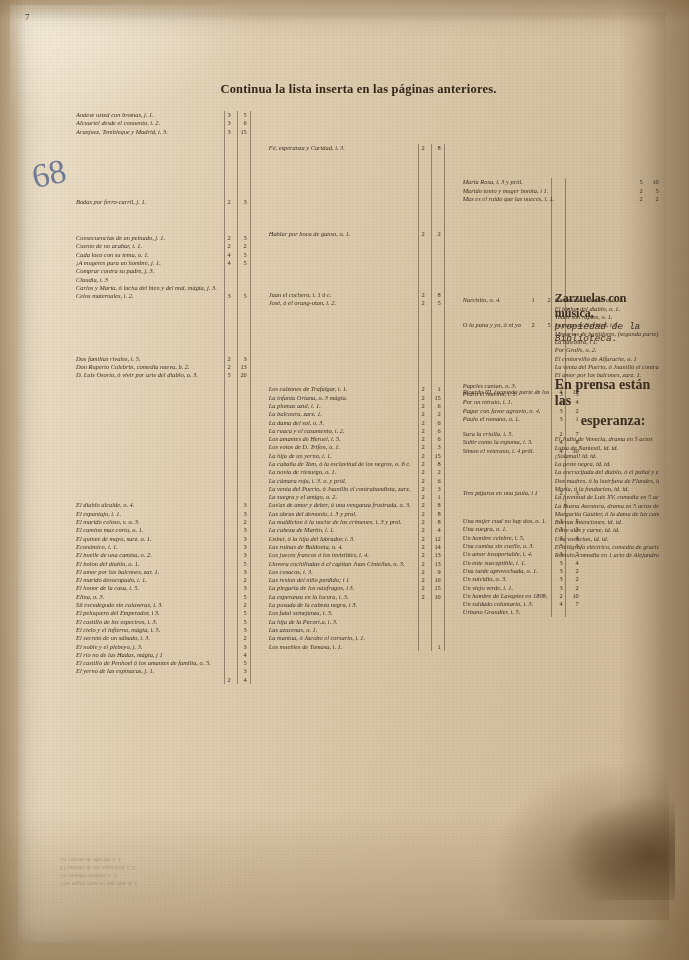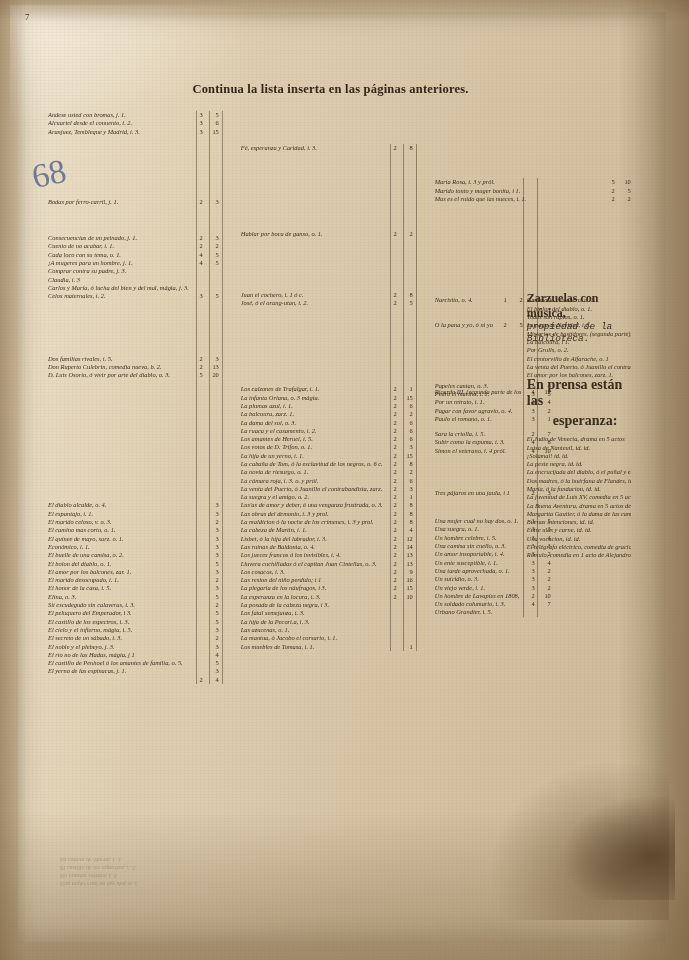--- a/index.html
+++ b/index.html
@@ -68,21 +68,21 @@
     position:absolute; inset:0;
     background-image:
       repeating-linear-gradient(0deg, rgba(120,95,60,0.035) 0px, rgba(120,95,60,0.035) 1px, rgba(0,0,0,0) 1px, rgba(0,0,0,0) 3px),
       repeating-linear-gradient(90deg, rgba(120,95,60,0.03) 0px, rgba(120,95,60,0.03) 1px, rgba(0,0,0,0) 1px, rgba(0,0,0,0) 4px);
     pointer-events:none;
   }
 
   
   #content {
     position: absolute;
-    left: 48px;
+    left: 76px;
     top: 60px;
     width: 565px;
     color: #3a2d1e;
   }
   .folio {
     position: absolute;
     left: 25px;
     top: 12px;
     font-size: 9px;
     color: #4a3a28;

